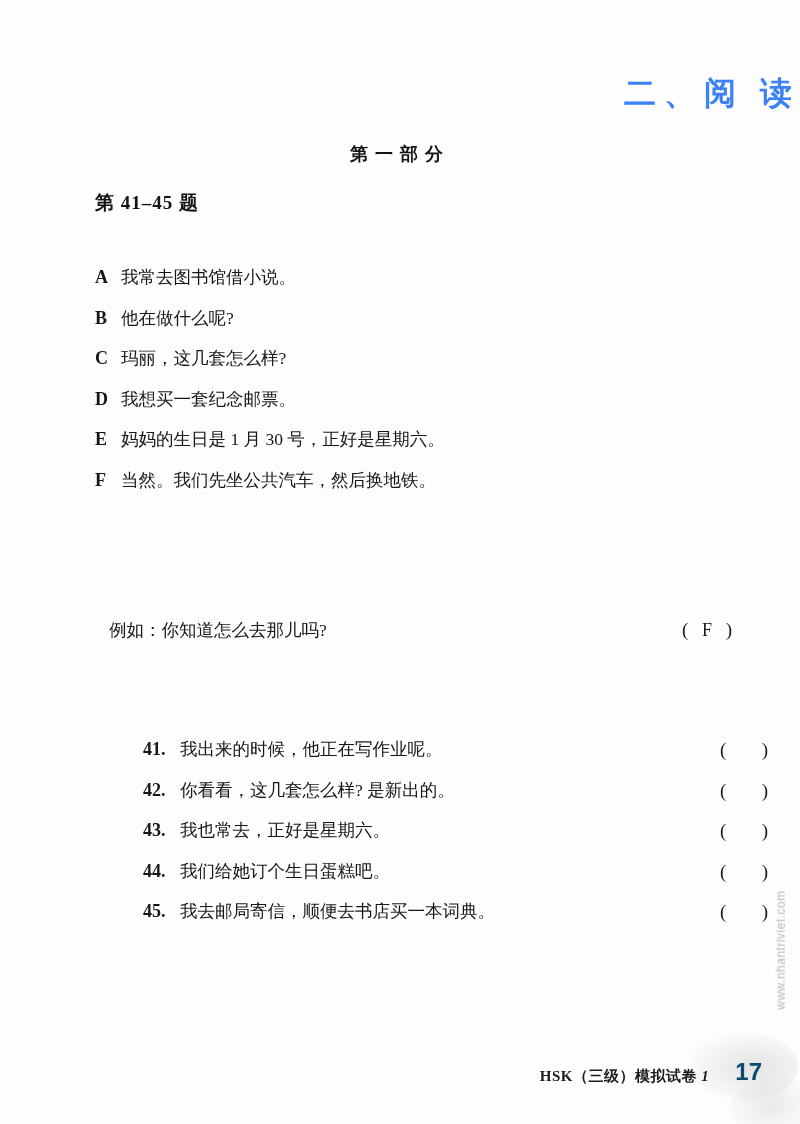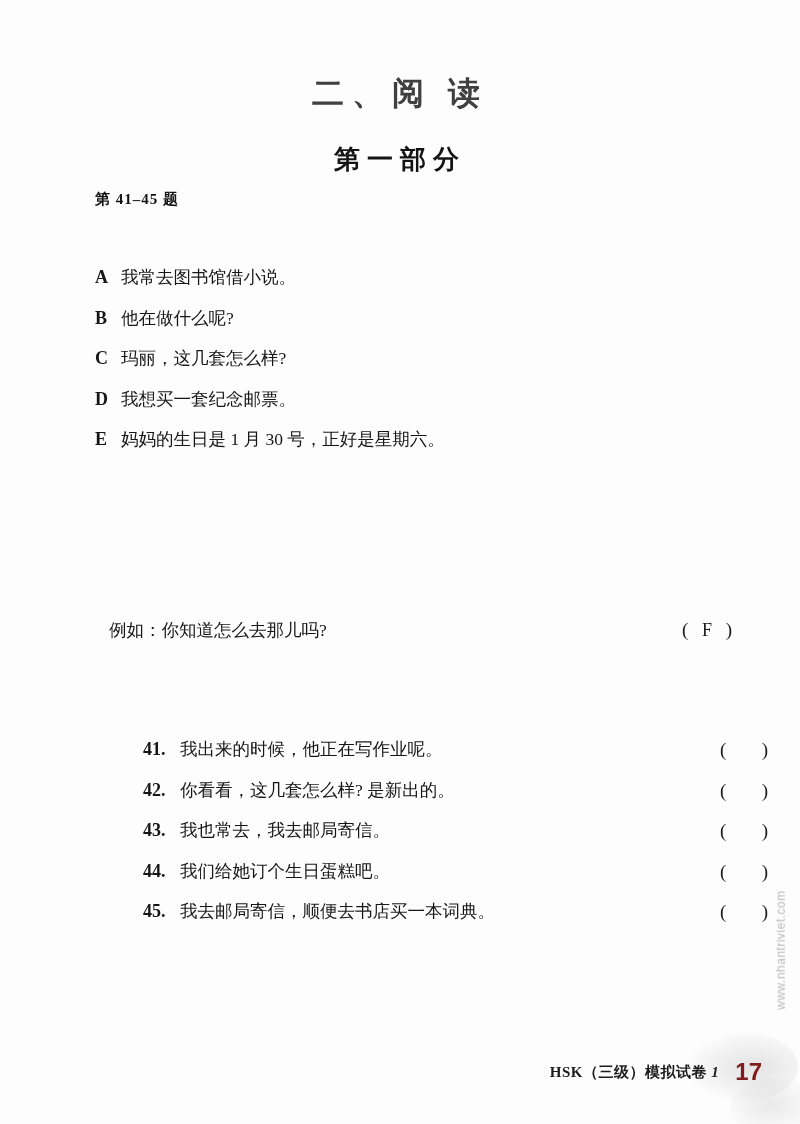--- a/index.html
+++ b/index.html
@@ -14,42 +14,42 @@
     background: #fdfdfd;
     font-family: "Liberation Serif", "DejaVu Serif", serif;
     color: #161616;
     overflow: hidden;
   }
   .section-title {
     position: absolute;
     top: 72px;
     left: 0;
     width: 100%;
-    text-align: center;
+    text-align: right;
     font-size: 32px;
     font-weight: bold;
     letter-spacing: 8px;
-    color: #404040;
+    color: #3b82f6;
   }
   .part-title {
     position: absolute;
     top: 142px;
     left: 0;
     width: 100%;
     text-align: center;
-    font-size: 26px;
+    font-size: 18px;
     font-weight: bold;
     letter-spacing: 7px;
     color: #141414;
   }
   .question-range {
     position: absolute;
     top: 190px;
     left: 95px;
-    font-size: 15px;
+    font-size: 19px;
     font-weight: bold;
     letter-spacing: 1px;
     color: #131313;
   }
   .options {
     position: absolute;
     top: 266px;
     left: 95px;
     right: 60px;
   }
@@ -112,39 +112,39 @@
   }
   .blank .ans-letter {
     font-size: 18px;
     font-weight: normal;
   }
   .footer {
     position: absolute;
     top: 1058px;
     right: 38px;
     display: flex;
-    align-items: center;
-    gap: 16px;
+    align-items: flex-end;
+    gap: 26px;
     white-space: nowrap;
   }
   .footer-booklet {
     font-size: 15px;
     font-weight: bold;
     letter-spacing: 0.5px;
     color: #1c1c1c;
   }
   .footer-booklet .num {
     font-style: italic;
     font-size: 15px;
   }
   .footer-page {
     font-family: "Liberation Sans", "DejaVu Sans", sans-serif;
     font-size: 24px;
     font-weight: bold;
-    color: #7f1d1d;
+    color: #0c4a6e;
   }
   .smudge-1 {
     position: absolute;
     top: 1032px;
     left: 688px;
     width: 110px;
     height: 70px;
     background: radial-gradient(ellipse at 60% 50%, rgba(90,90,90,0.16), rgba(120,120,120,0.06) 55%, transparent 75%);
     border-radius: 50%;
     pointer-events: none;
@@ -200,20 +200,23 @@
     </div>
     <div class="opt-row">
       <span class="opt-letter">C</span><span>玛丽，这几套怎么样?</span>
     </div>
     <div class="opt-row">
       <span class="opt-letter">D</span><span>我想买一套纪念邮票。</span>
     </div>
     <div class="opt-row">
       <span class="opt-letter">E</span><span>妈妈的生日是 1 月 30 号，正好是星期六。</span>
     </div>
+    <div class="opt-row">
+      <span class="opt-letter">F</span><span>当然。我们先坐公共汽车，然后换地铁。</span>
+    </div>
   </div>
 
   <div class="example-row">
     <span>例如：你知道怎么去那儿吗?</span>
     <span class="blank">
       <span>(</span>
       <span class="ans-letter">F</span>
       <span>)</span>
     </span>
   </div>
@@ -227,21 +230,21 @@
       </span>
     </div>
     <div class="q-row">
       <span class="q-num">42.</span><span>你看看，这几套怎么样? 是新出的。</span>
       <span class="blank">
         <span>(</span>
         <span>)</span>
       </span>
     </div>
     <div class="q-row">
-      <span class="q-num">43.</span><span>我也常去，我去邮局寄信。</span>
+      <span class="q-num">43.</span><span>我也常去，正好是星期六。</span>
       <span class="blank">
         <span>(</span>
         <span>)</span>
       </span>
     </div>
     <div class="q-row">
       <span class="q-num">44.</span><span>我们给她订个生日蛋糕吧。</span>
       <span class="blank">
         <span>(</span>
         <span>)</span>

